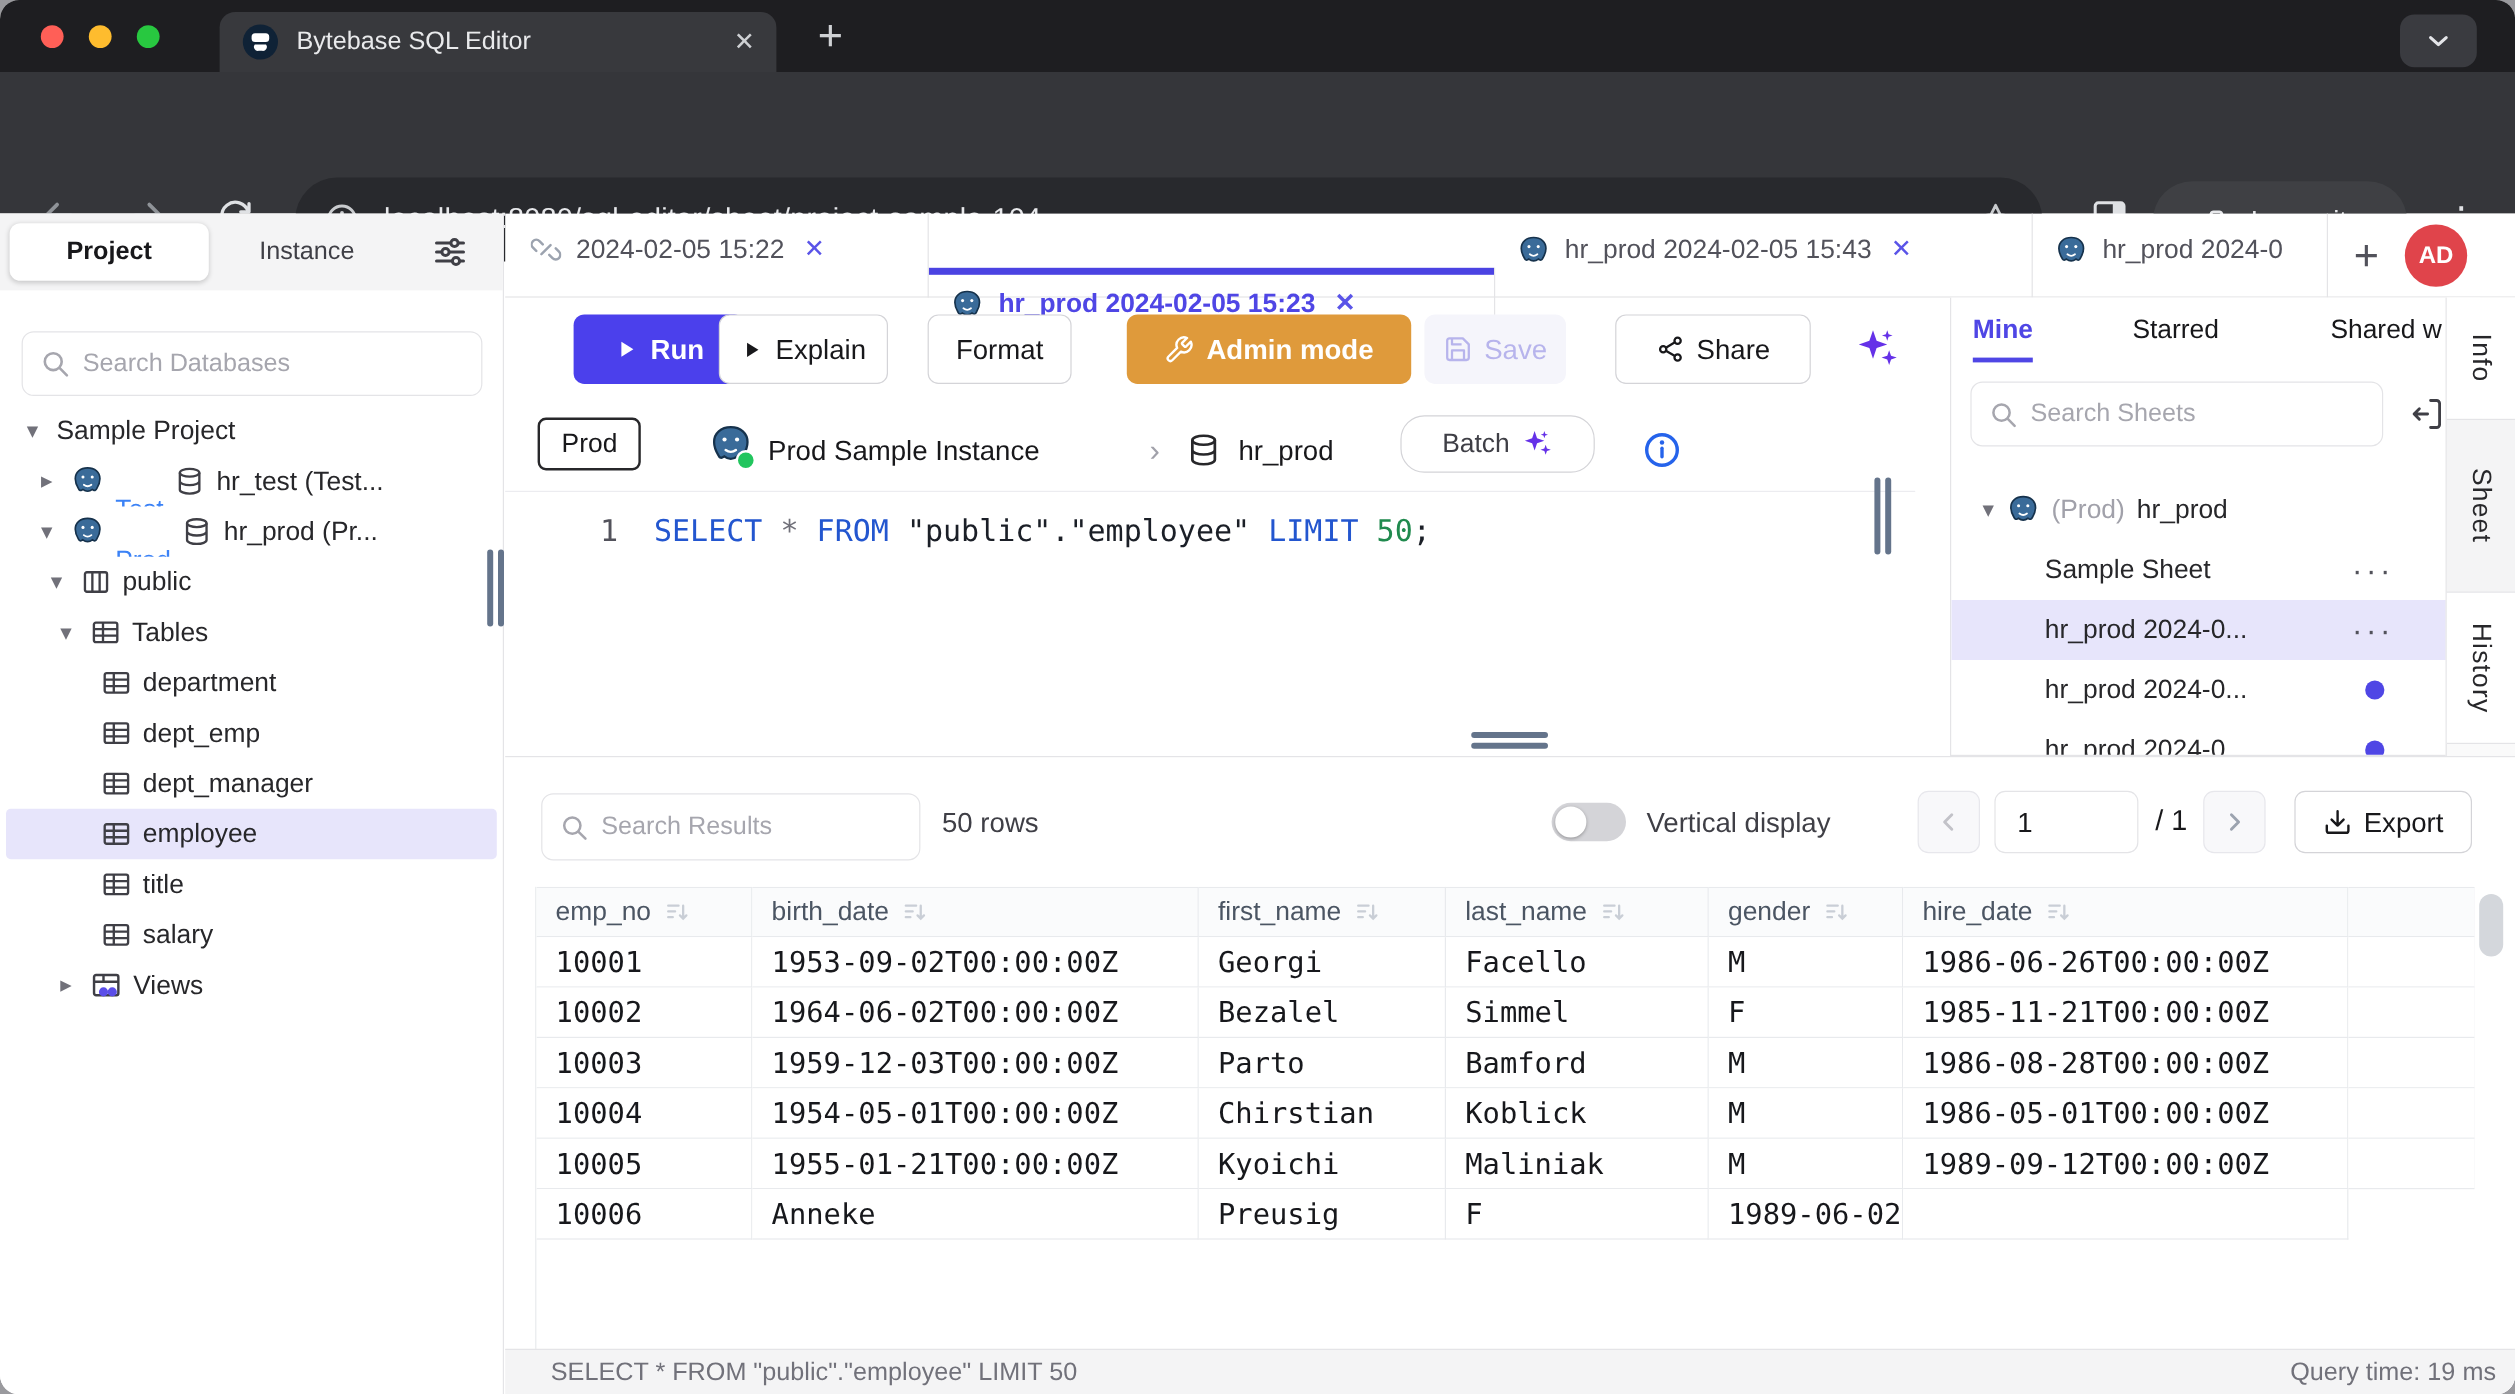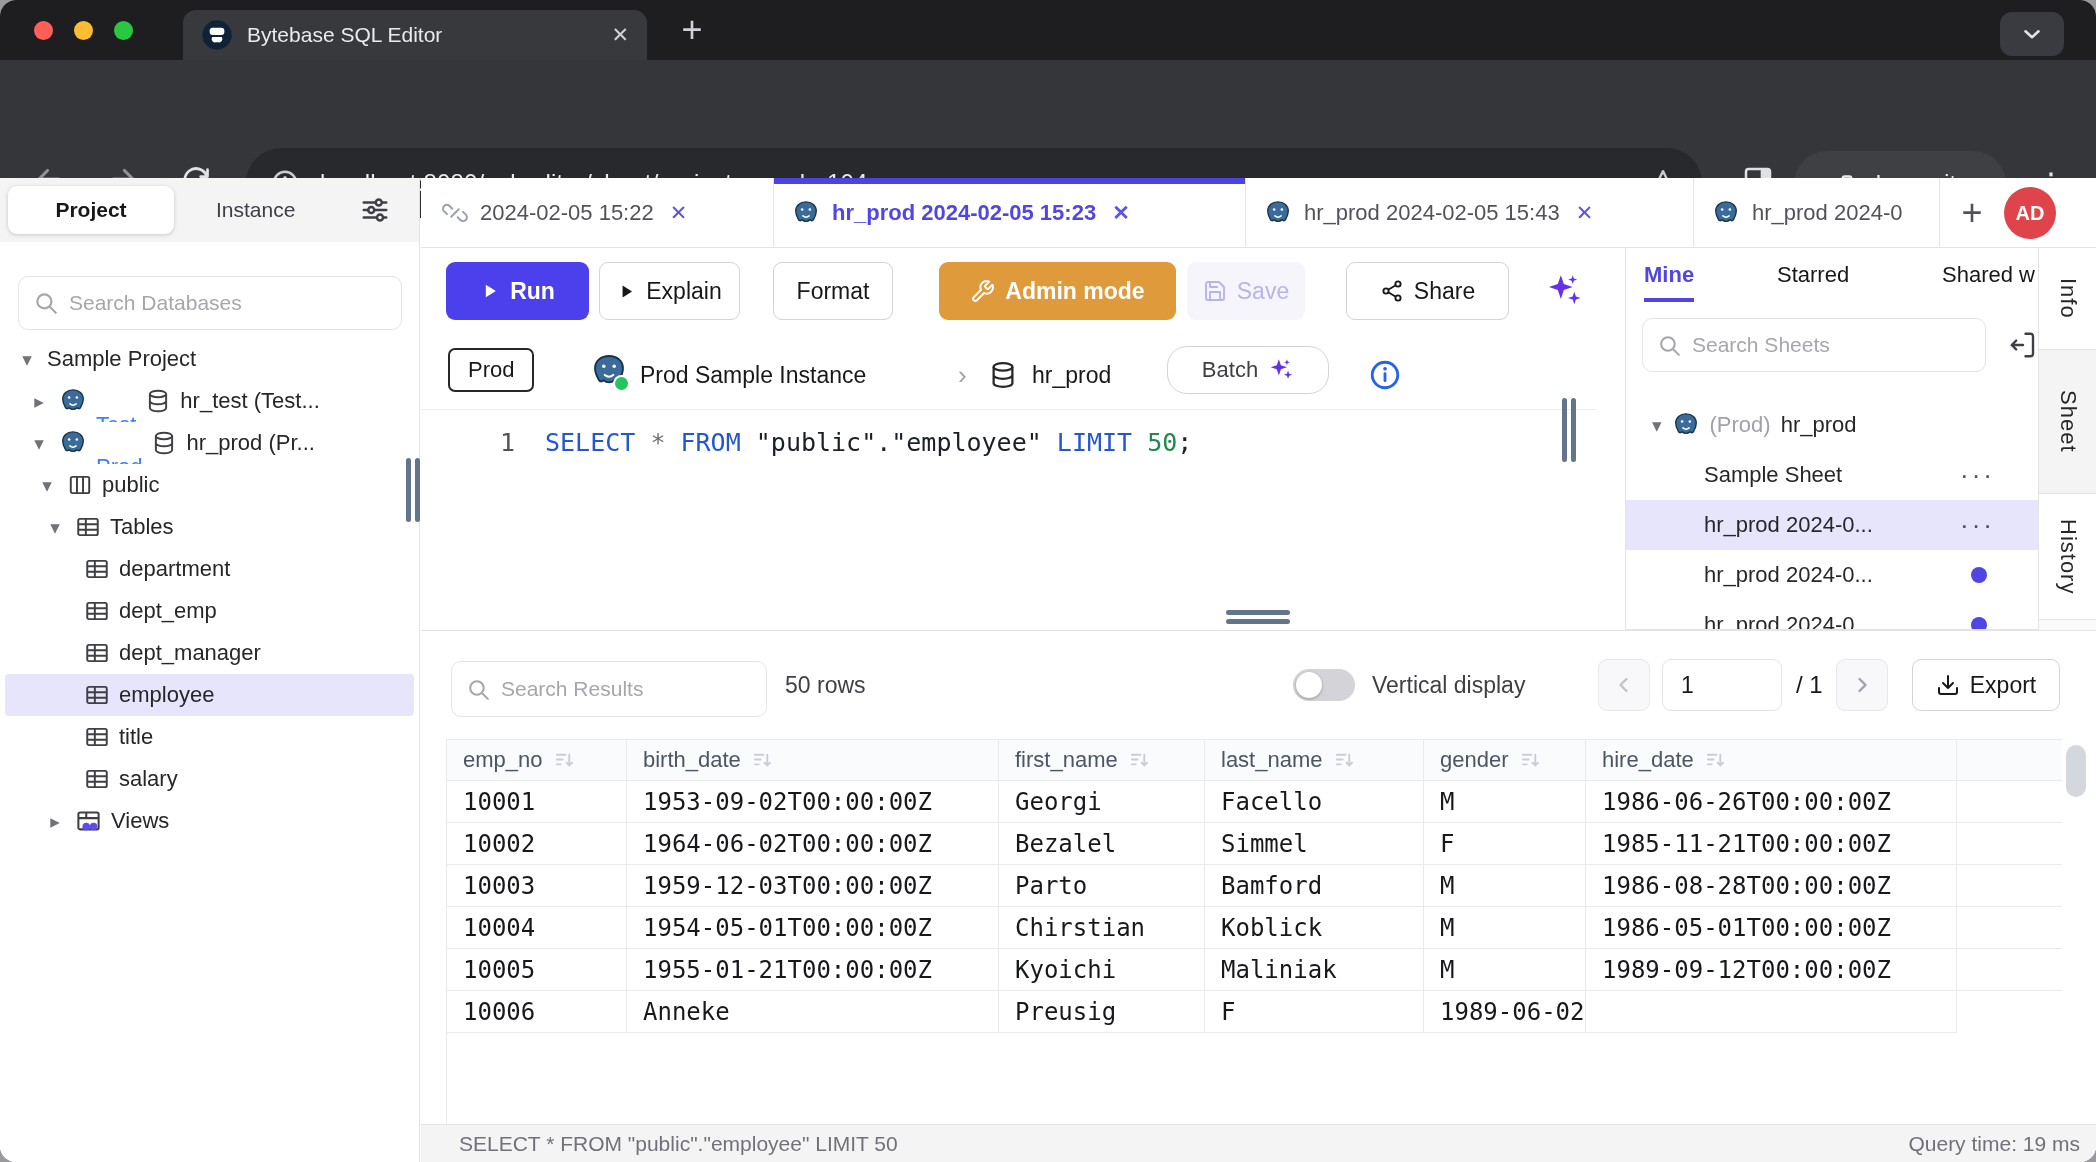--- a/index.html
+++ b/index.html
@@ -39,30 +39,30 @@
   .trow .caret { width:22px; text-align:center; color:#71717a; font-size:19px; flex:none; }
   .trow .env { color:#3b82f6;margin-top:48px; }
   .lvl0{padding-left:16px;} .lvl1{padding-left:28px;} .lvl2{padding-left:36px;} .lvl3{padding-left:44px;} .lvl4{padding-left:53px;}
   .trow.sel.lvl4{padding-left:48px;}
   .sb-drag { position:absolute; left:406px; top:458px; width:20px; height:64px; z-index:5; }
   .sb-drag i, .v-drag i { position:absolute; width:5px; height:64px; background:#64748b; border-radius:3px; }
   .sb-drag i:first-child{left:0;} .sb-drag i:last-child{left:9px;}
 
   
   .etabs { position:absolute; left:421px; top:178px; width:1675px; height:70px; background:#fff; border-bottom:1.5px solid #e4e4e7; }
-  .etab { position:absolute; top:0; height:70px; display:flex; align-items:center; gap:12px; padding:0 18px; border-right:1.5px solid #e4e4e7; font-size:22px; color:#52525b; overflow:hidden; white-space:nowrap; }
+  .etab { position:absolute; top:0; height:70px; display:flex; align-items:flex-start; gap:12px; padding:17px 18px; border-right:1.5px solid #e4e4e7; font-size:22px; color:#52525b; overflow:hidden; white-space:nowrap; }
   .etab.active { color:#4f46e5; font-weight:700; }
   .etab.active::before { content:""; position:absolute; left:0; top:0; width:100%; height:6px; background:#4b43e2; }
   .etab .tx { color:#5a54e8; font-size:21px; margin-left:4px; flex:none; }
   .etab-plus { position:absolute; left:1950px; top:14px; width:44px; height:44px; color:#52525b; font-size:36px; font-weight:300; text-align:center; line-height:42px; }
   .avatar { position:absolute; left:2004px; top:9px; width:52px; height:52px; border-radius:50%; background:#e0444b; color:#fff; font-size:20px; font-weight:700; display:flex; align-items:center; justify-content:center; }
 
   
   .ebtn { position:absolute; top:262px; height:58px; border-radius:9px; display:flex; align-items:center; justify-content:center; gap:10px; font-size:23px; background:#fff; border:1.5px solid #d4d4d8; color:#18181b; }
-  .ebtn.primary { background:#4b40ec; border:none; color:#fff; font-weight:600; }
+  .ebtn.primary { background:#4b40ec; border:none; color:#fff; font-weight:600;margin-left:32px; }
   .ebtn.admin { background:#df9a3b; border:none; color:#fff; font-weight:600; }
   .ebtn.disabled { background:#f5f5fb; border:none; color:#b7b4ec; }
   .sparkle-btn { position:absolute; left:1545px; top:272px; width:38px; height:38px; color:#6531e8; }
 
   
   .crumb { position:absolute; left:421px; top:340px; width:1175px; height:70px; border-bottom:1px solid #ececf0; }
   .env-badge { position:absolute; left:27px; top:8px; height:44px; padding:0 18px; border:2px solid #27272a; border-radius:7px; font-size:22px; color:#18181b; display:flex; align-items:center; }
   .pg-badge { position:absolute; left:169px; top:12px; width:38px; height:38px; }
   .pg-badge::after { content:""; position:absolute; right:-2px; bottom:-2px; width:13px; height:13px; border-radius:50%; background:#22c55e; border:2px solid #fff; }
   .crumb-name { position:absolute; top:0; height:70px; display:flex; align-items:center; font-size:23px; color:#18181b; }
@@ -406,21 +406,21 @@
     </div>
 
   <div class="etabs" id="etabs">
       <div class="etab" style="left: 3px; width: 350px;">
         <svg class="ic" width="26" height="26" style="color:#9ca3af;flex:none">
           <use href="#i-unlink"></use>
         </svg>
         <span style="overflow:hidden">2024-02-05 15:22</span>
         <span class="tx">✕</span>
       </div>
-      <div class="etab active" style="left: 353px; width: 472px;">
+      <div class="etab active" style="left: 353px; width: 472px; margin-top: 45px;">
         <svg class="ic" width="28" height="28" style="color:#3a6b99;flex:none">
           <use href="#i-pg"></use>
         </svg>
         <span style="overflow:hidden">hr_prod 2024-02-05 15:23</span>
         <span class="tx">✕</span>
       </div>
       <div class="etab" style="left: 825px; width: 448px;">
         <svg class="ic" width="28" height="28" style="color:#3a6b99;flex:none">
           <use href="#i-pg"></use>
         </svg>

